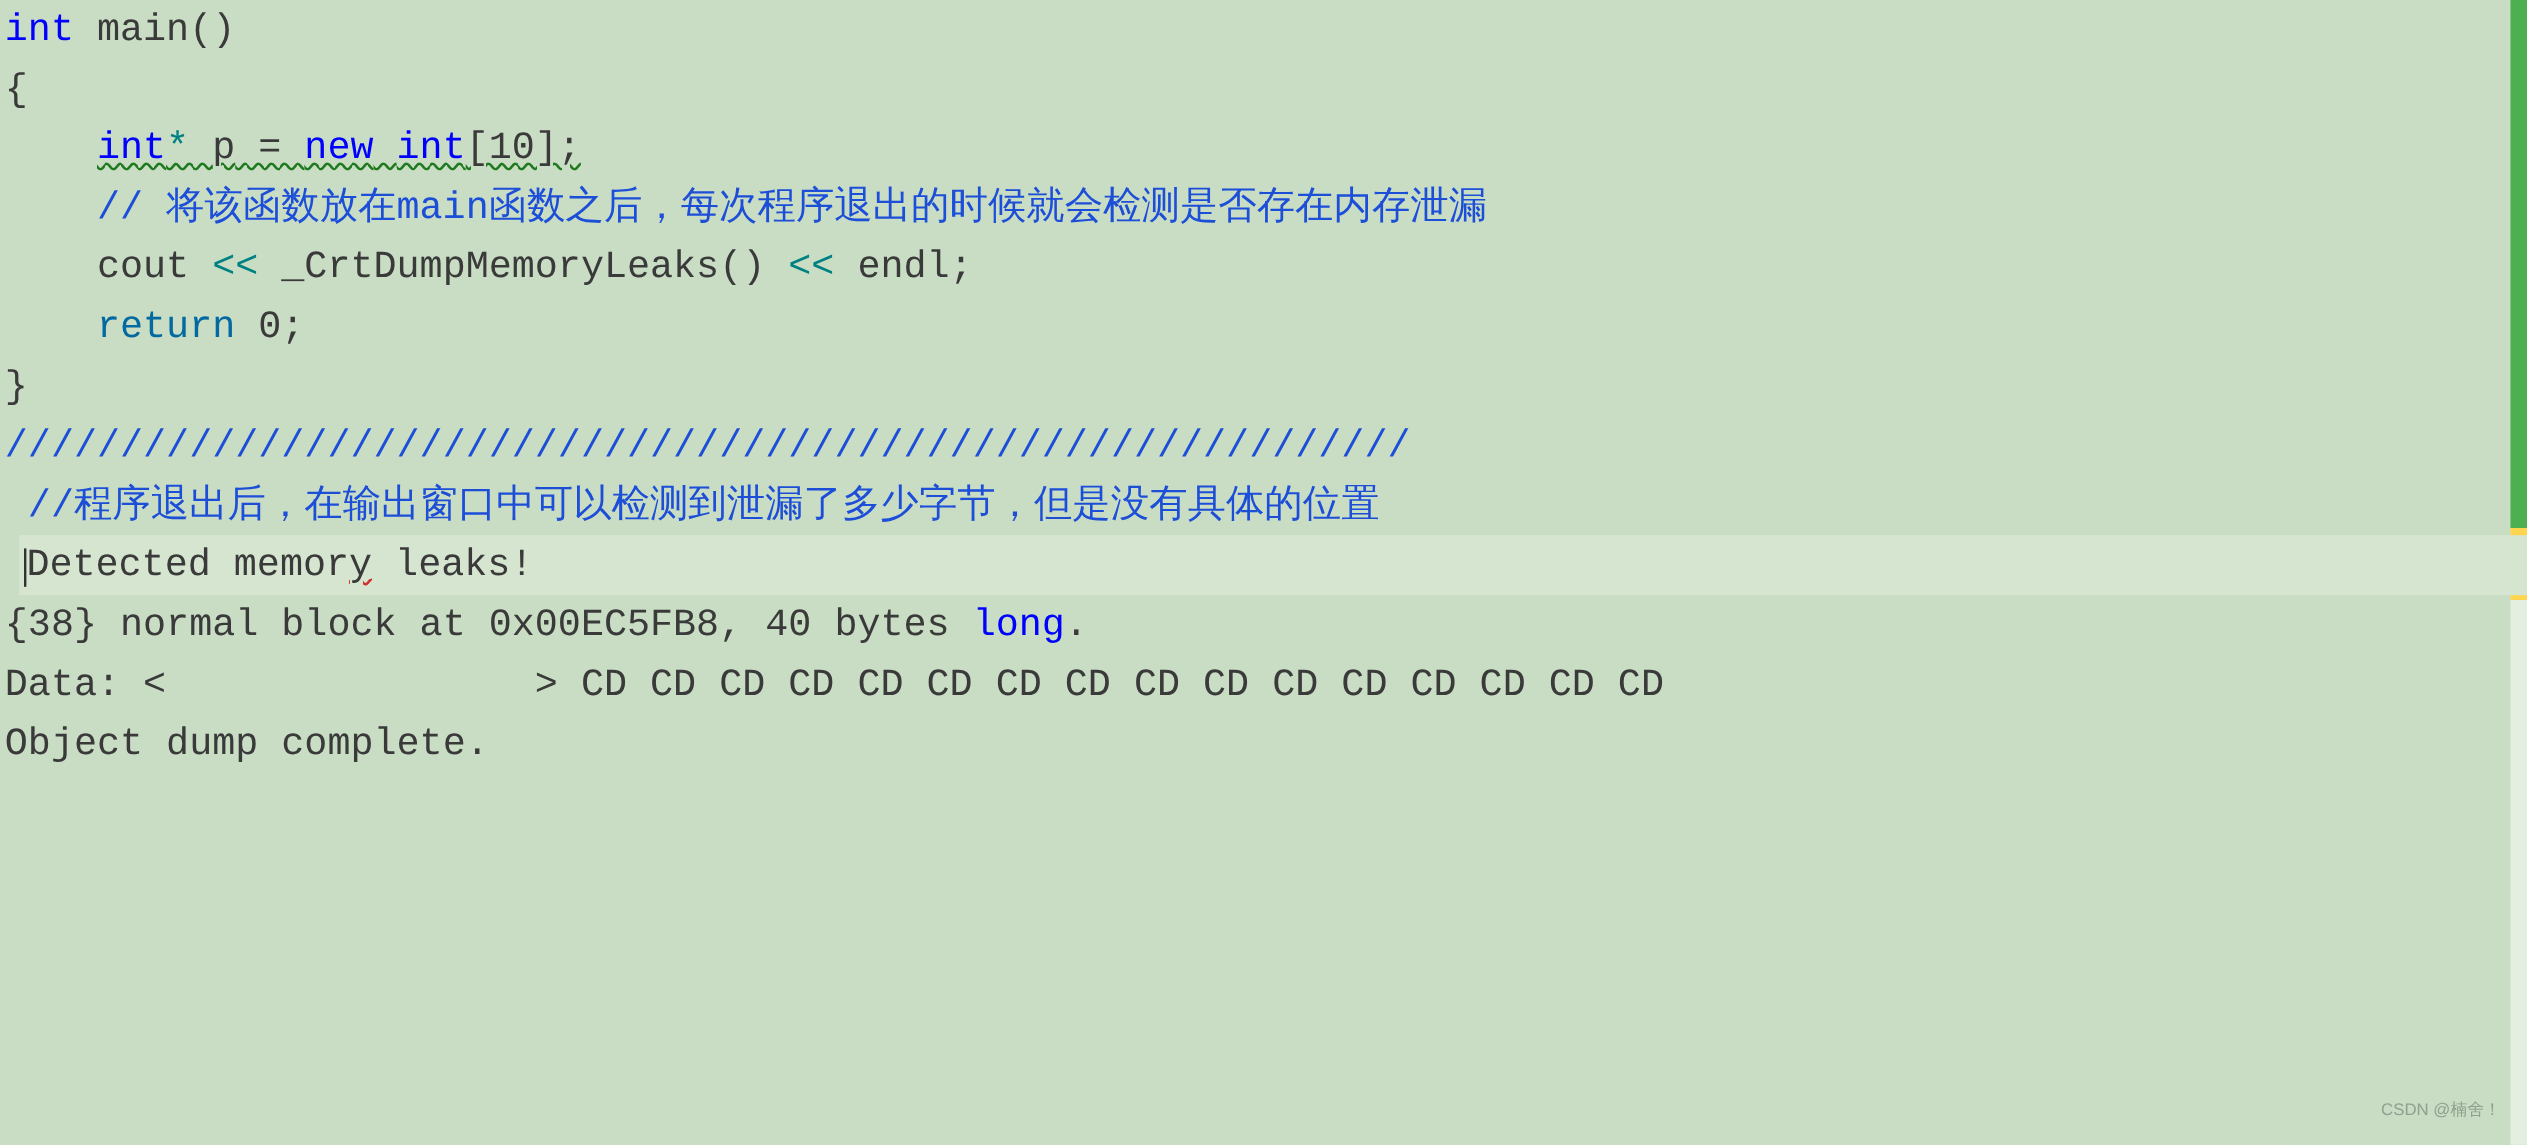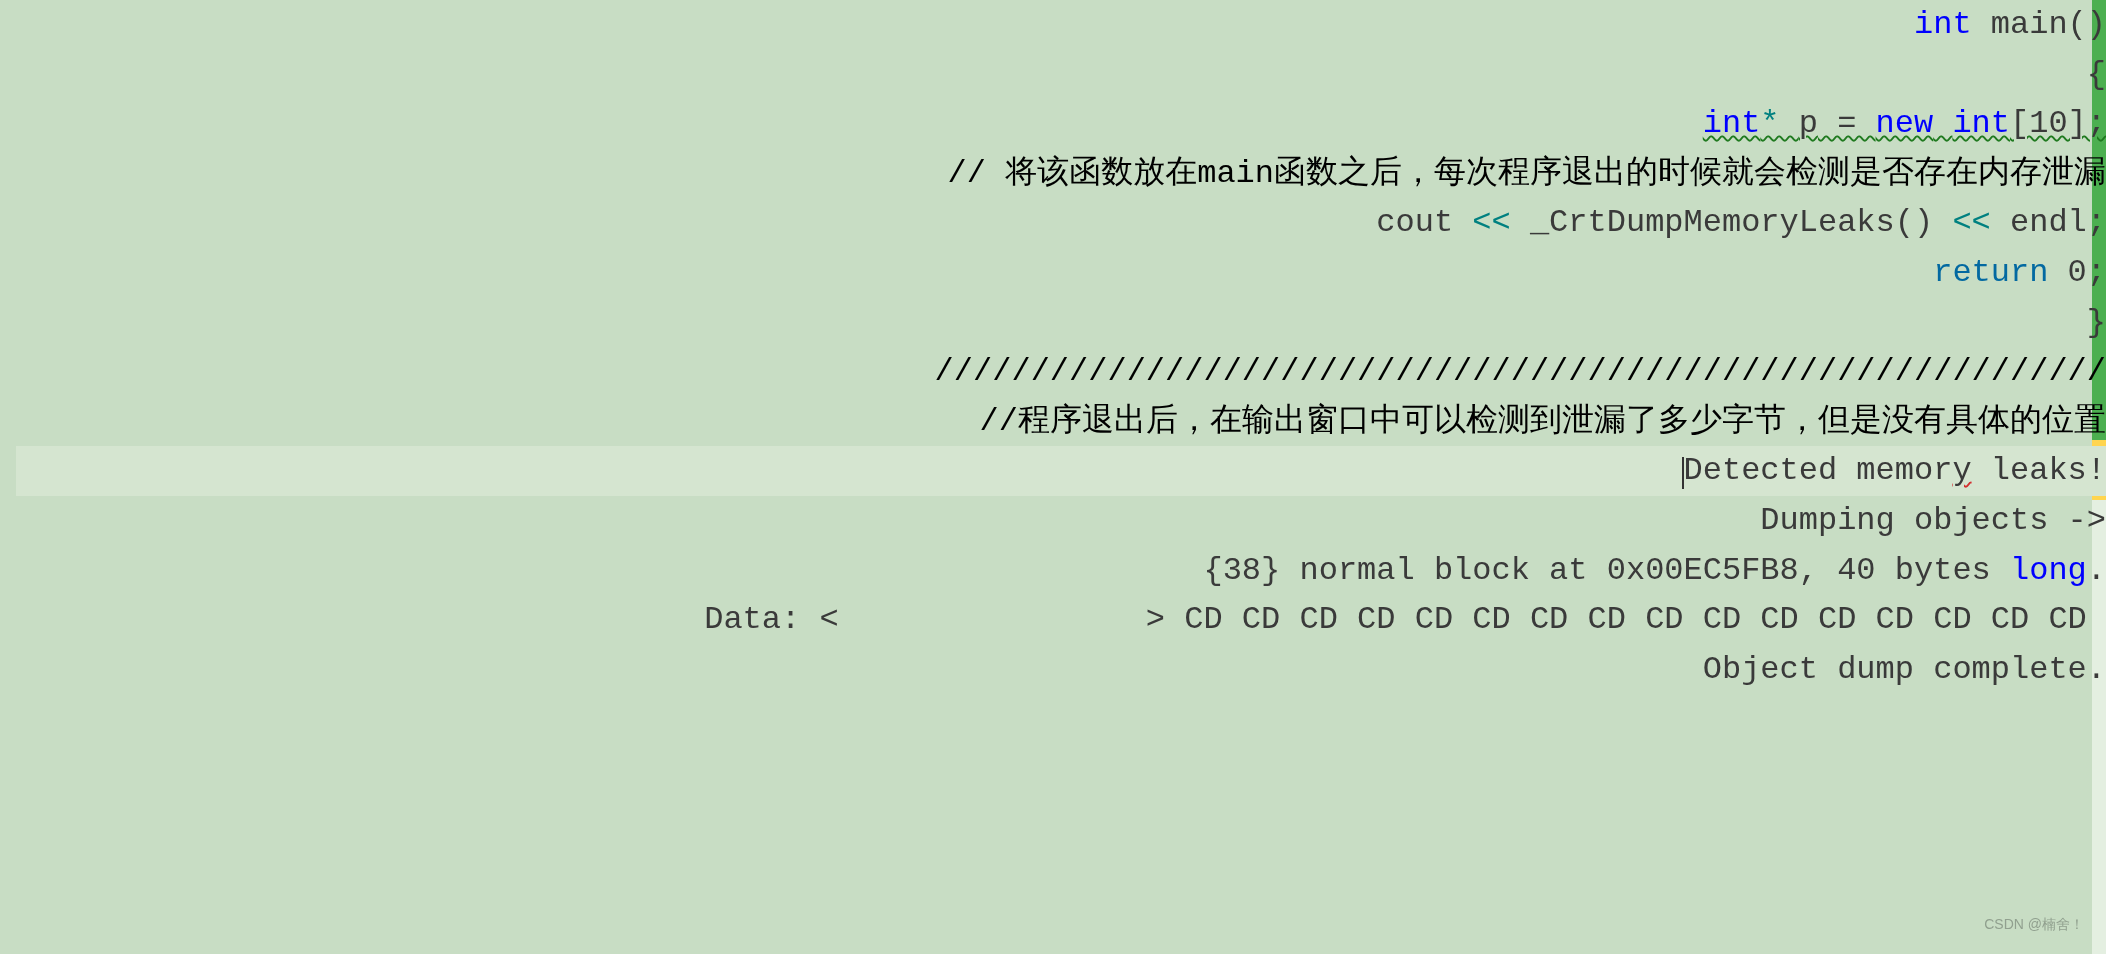--- a/index.html
+++ b/index.html
@@ -36,34 +36,33 @@
     .operator {
       color: #008080;
     }
     .punct {
       color: #3a3a3a;
     }
     .text-normal {
       color: #3a3a3a;
     }
     .comment {
-      color: #000000;
+      color: #1d4ed8;
     }
     .underline-squiggle {
       text-decoration: underline wavy #1f7a1f;
       text-decoration-thickness: 2px;
       text-underline-offset: 3px;
     }
     .line-highlight {
       background: #d5e5d0;
       margin-left: 16px;
     }
     .upper-section {
       background: #c8ddc4;
-      text-align: right;
     }
     .scroll-gutter {
       position: absolute;
       right: 0;
       top: 0;
       width: 14px;
       height: 100%;
       background: #e4efe1;
     }
     .scroll-mark-green {
@@ -121,21 +120,20 @@
     <div class="code-line"><span>    </span><span class="keyword-return">return</span><span class="text-normal"> 0</span><span class="punct">;</span></div>
 
     <div class="code-line"><span class="punct">}</span></div>
 
     <div class="code-line"><span class="comment">/////////////////////////////////////////////////////////////</span></div>
 
     <div class="code-line"><span class="comment"> //程序退出后，在输出窗口中可以检测到泄漏了多少字节，但是没有具体的位置</span></div>
 
     <div class="code-line line-highlight"><span class="cursor-mark"></span><span class="text-normal">Detected memor</span><span class="text-normal red-squiggle">y</span><span class="text-normal"> leaks!</span></div>
 
-    <div class="code-line"><span class="text-normal">Dumping objects -&gt;</span></div>
 
     <div class="code-line"><span class="text-normal">{38} normal block at 0x00EC5FB8, 40 bytes </span><span class="keyword-blue">long</span><span class="text-normal">.</span></div>
 
     <div class="code-line"><span class="text-normal">Data: &lt;                &gt; CD CD CD CD CD CD CD CD CD CD CD CD CD CD CD CD </span></div>
 
     <div class="code-line"><span class="text-normal">Object dump complete.</span></div>
   </div>
 
   <div class="watermark">CSDN @楠舍！</div>
 </div>

